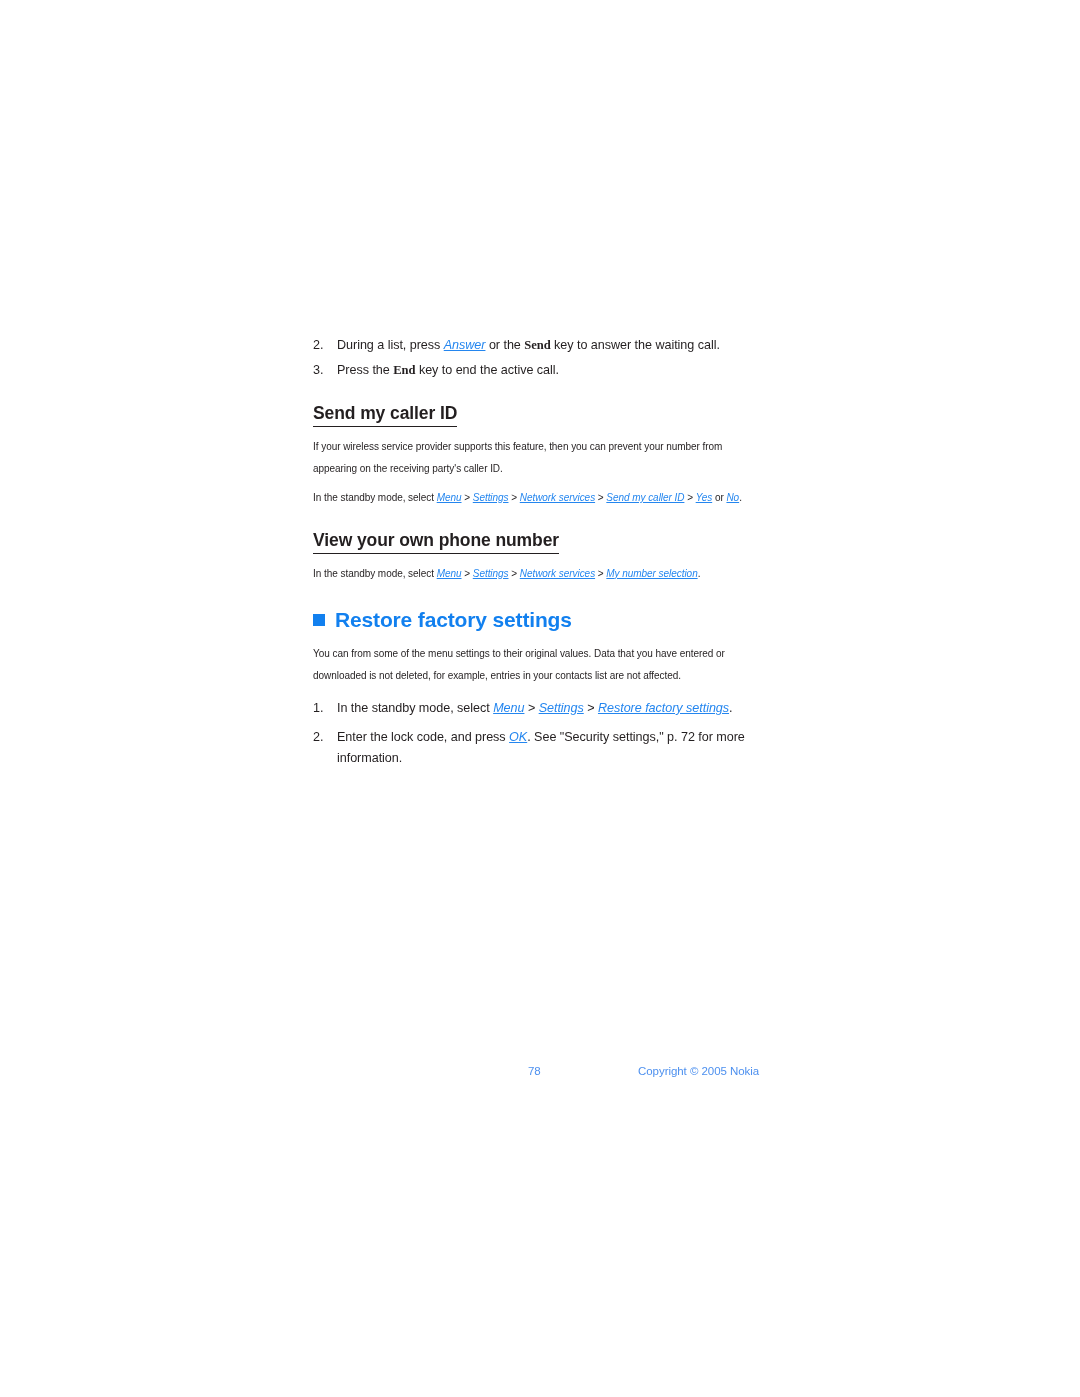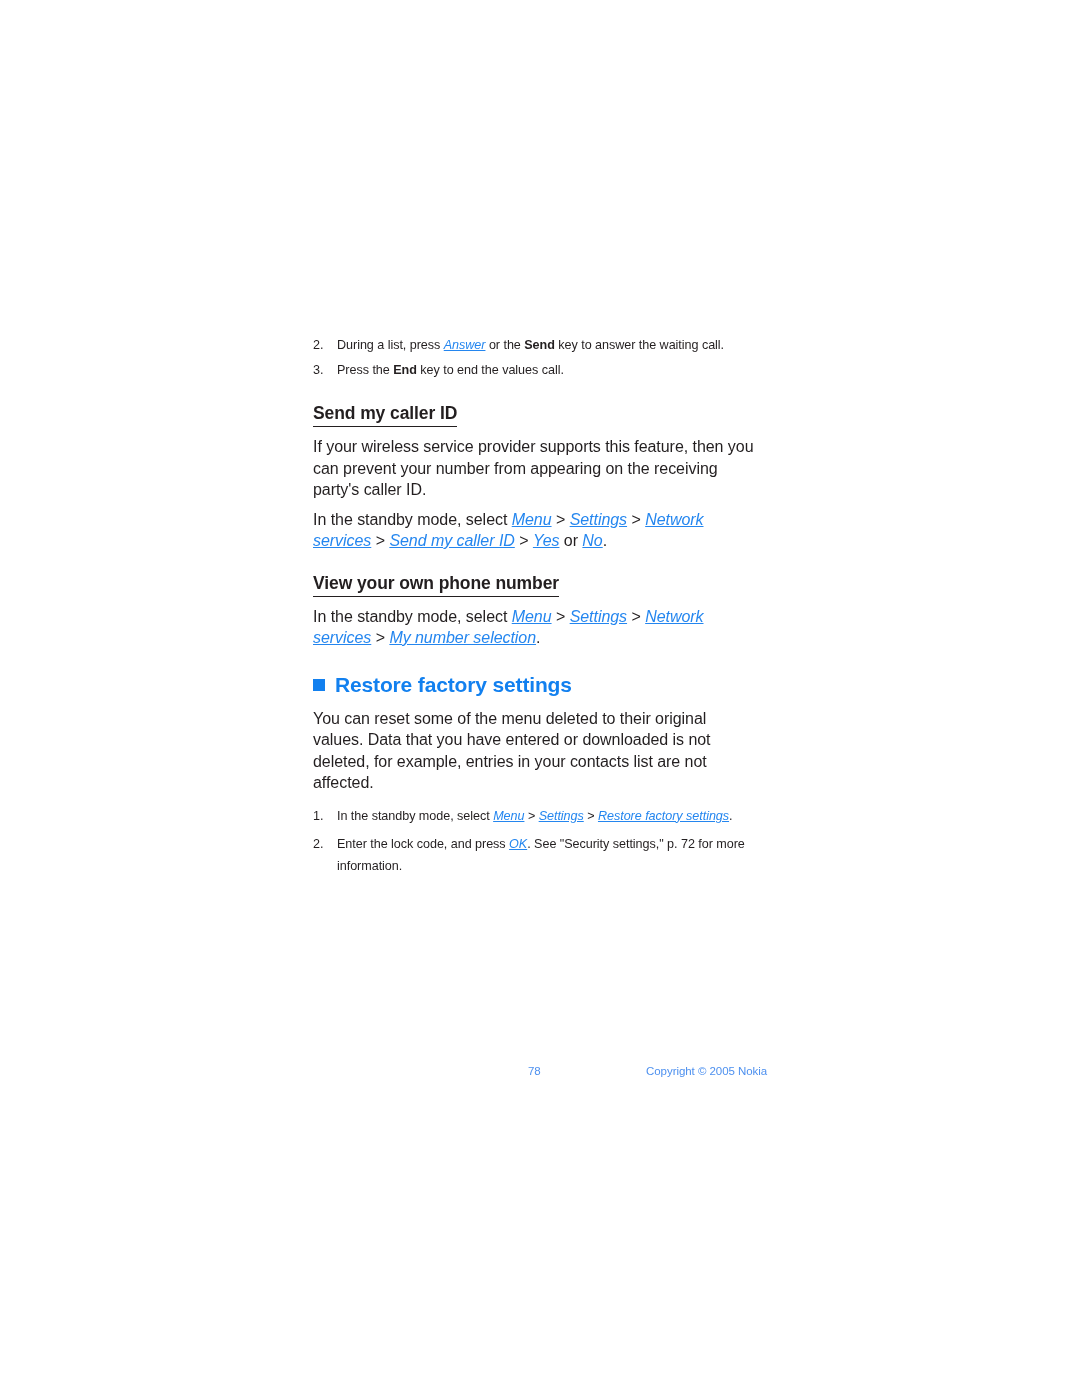--- a/index.html
+++ b/index.html
@@ -93,33 +93,33 @@
     background: #1280ef;
     margin-right: 10px;
     flex: 0 0 auto;
     position: relative;
     top: 0px;
   }
 
   
   p.body {
     margin: 0 0 8px 0;
-    font-size: 16px;
+    font-size: 10px;
     line-height: 21.5px;
     color: #231f20;
     letter-spacing: -0.05px;
   }
   p.body.tight { margin-bottom: 10px; }
 
   .blue-i {
     color: #2486ef;
     font-style: italic;
     text-decoration: underline;
   }
-  .bold { font-weight: bold; }
+  .bold { font-weight: bold; font-family: Liberation Serif, serif; }
   .sep { color: #231f20; font-style: normal; }
 
   
   .steps { margin-top: 12px; }
   .step {
     position: relative;
     padding-left: 24px;
     font-size: 12.6px;
     line-height: 21.5px;
     color: #231f20;
@@ -146,59 +146,58 @@
     position: absolute;
     left: 215px;
     top: 0;
     text-align: center;
   }
   .footer .copy {
     position: absolute;
     left: 325px;
     top: 0;
     white-space: nowrap;
-    margin-left: 8px;
   }
 </style>
 </head>
 <body>
 
 <div class="page">
 
   <div class="content">
 
     <ul class="olist">
       <li class="oitem">
         <span class="num">2.</span>
         <span><span>During a list, press </span><span class="blue-i">Answer</span><span> or the </span><span class="bold">Send</span><span> key to answer the waiting call.</span></span>
       </li>
       <li class="oitem">
         <span class="num">3.</span>
-        <span><span>Press the </span><span class="bold">End</span><span> key to end the values call.</span></span>
+        <span><span>Press the </span><span class="bold">End</span><span> key to end the active call.</span></span>
       </li>
     </ul>
 
     <div class="sub-wrap">
       <h2 class="sub">Send my caller ID</h2>
     </div>
     <p class="body">If your wireless service provider supports this feature, then you can prevent your number from appearing on the receiving party's caller ID.</p>
     <p class="body"><span>In the standby mode, select </span><span class="blue-i">Menu</span><span class="sep"> &gt; </span><span class="blue-i">Settings</span><span class="sep"> &gt; </span><span class="blue-i">Network services</span><span class="sep"> &gt; </span><span class="blue-i">Send my caller ID</span><span class="sep"> &gt; </span><span class="blue-i">Yes</span><span> or </span><span class="blue-i">No</span><span>.</span></p>
 
     <div class="sub-wrap">
       <h2 class="sub">View your own phone number</h2>
     </div>
     <p class="body"><span>In the standby mode, select </span><span class="blue-i">Menu</span><span class="sep"> &gt; </span><span class="blue-i">Settings</span><span class="sep"> &gt; </span><span class="blue-i">Network services</span><span class="sep"> &gt; </span><span class="blue-i">My number selection</span><span>.</span></p>
 
     <div class="chapter-wrap">
       <h1 class="chapter">
         <span class="chapter-bullet"></span>
         <span>Restore factory settings</span>
       </h1>
     </div>
-    <p class="body tight">You can reset some of the menu deleted to their original values. Data that you have entered or downloaded is not deleted, for example, entries in your contacts list are not affected.</p>
+    <p class="body tight">You can from some of the menu settings to their original values. Data that you have entered or downloaded is not deleted, for example, entries in your contacts list are not affected.</p>
 
     <div class="steps">
       <div class="step">
         <span class="num">1.</span>
         <span><span>In the standby mode, select </span><span class="blue-i">Menu</span><span class="sep"> &gt; </span><span class="blue-i">Settings</span><span class="sep"> &gt; </span><span class="blue-i">Restore factory settings</span><span>.</span></span>
       </div>
       <div class="step">
         <span class="num">2.</span>
         <span><span>Enter the lock code, and press </span><span class="blue-i">OK</span><span>. See "Security settings," p. 72 for more information.</span></span>
       </div>

